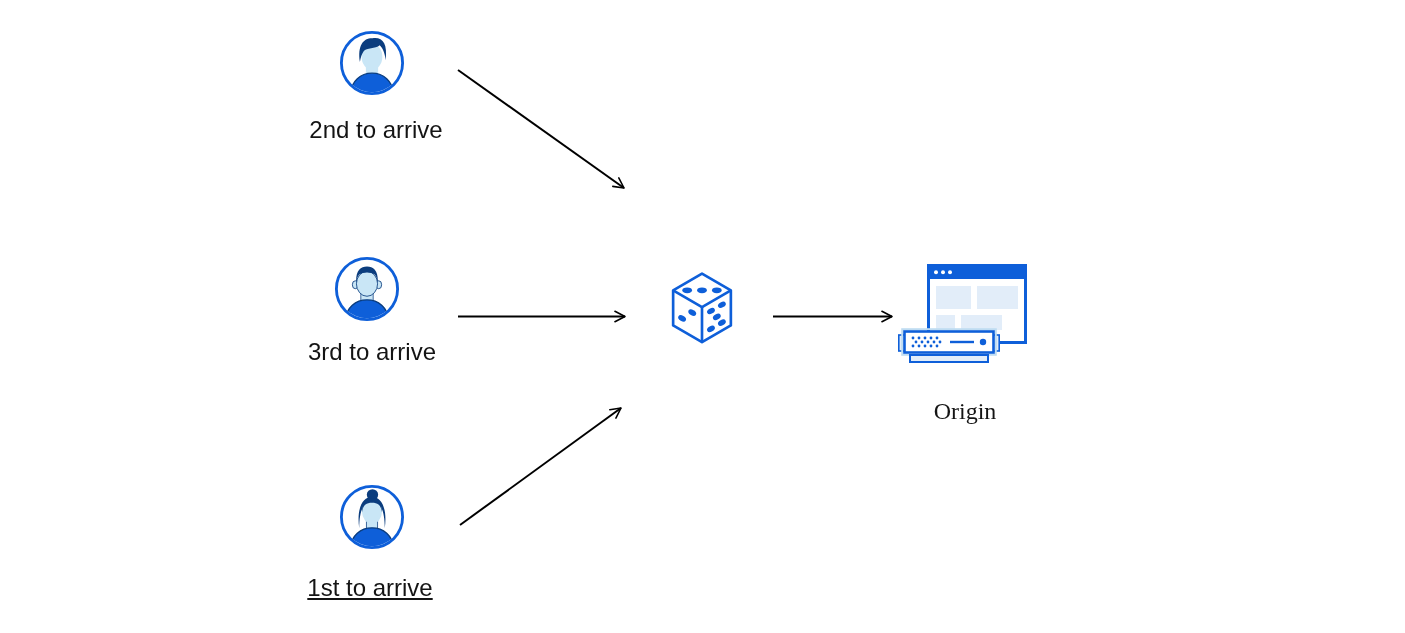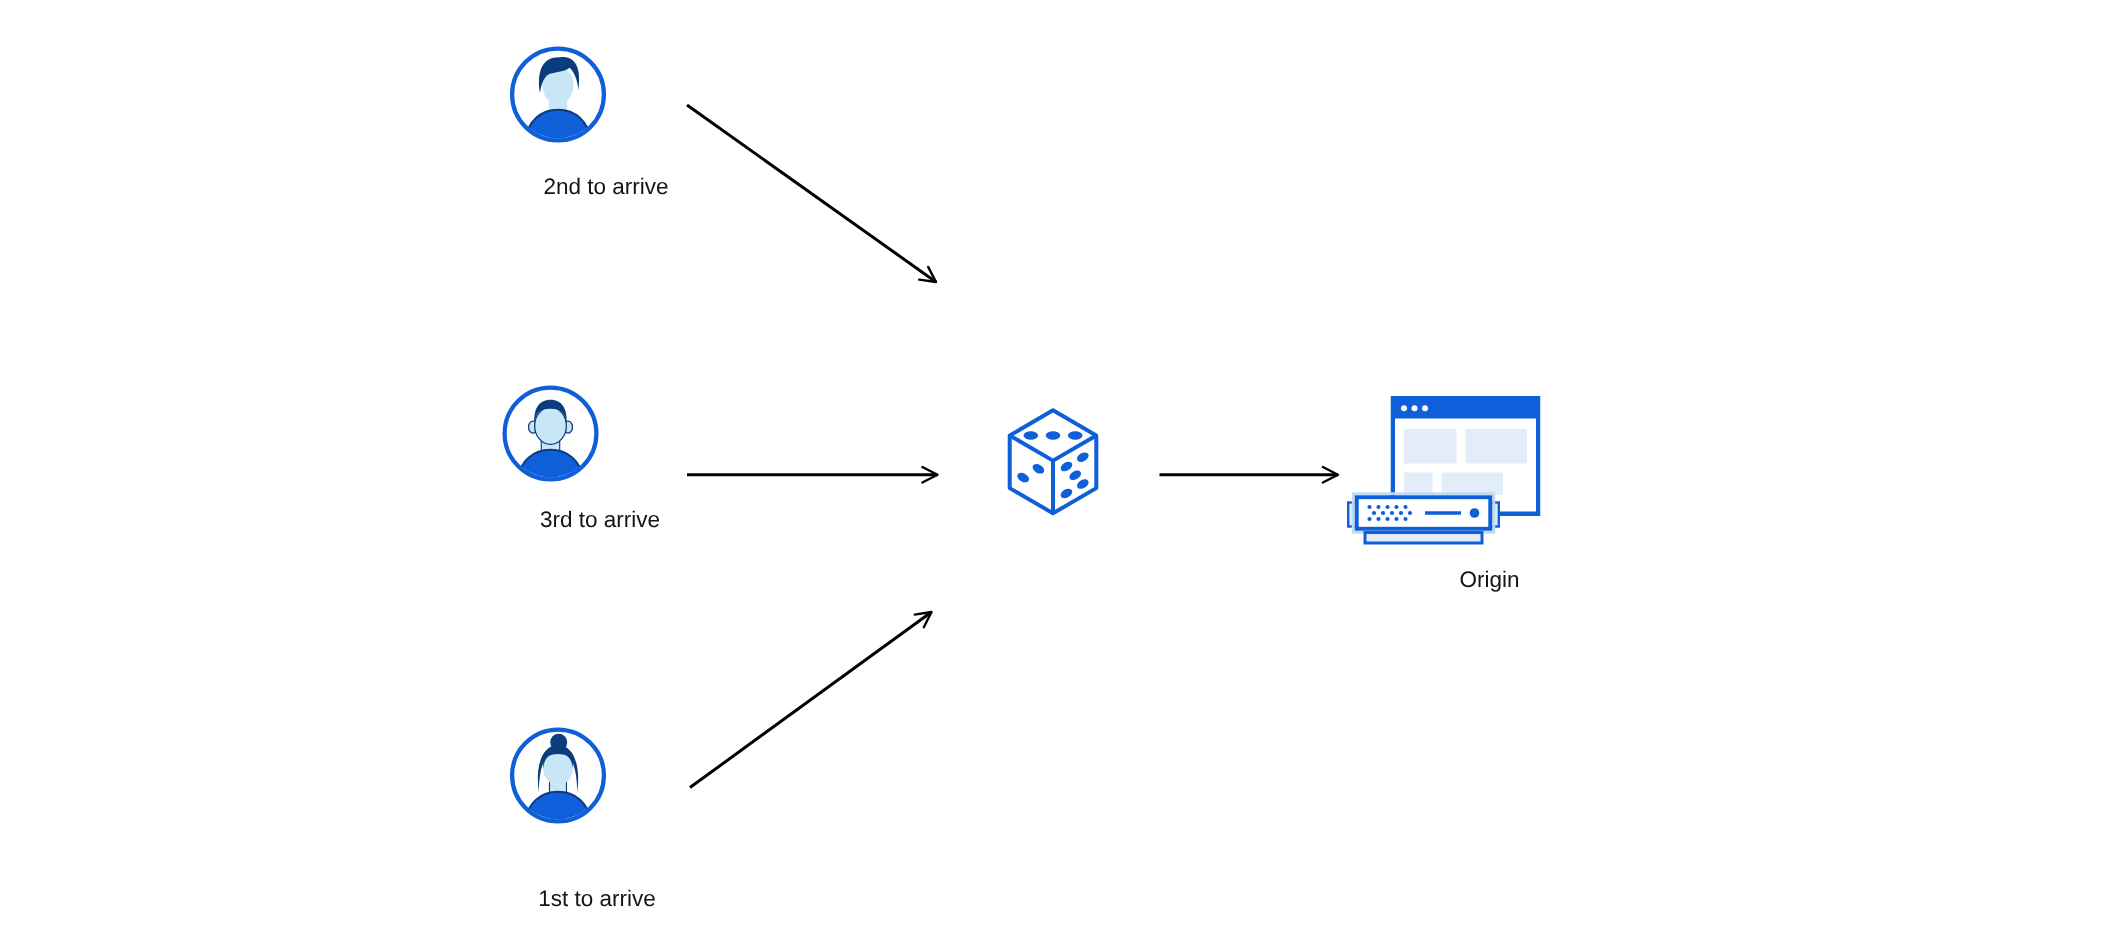--- a/index.html
+++ b/index.html
@@ -18,25 +18,24 @@
     width:1405px;height:633px;
     background:var(--bg);
     overflow:hidden;
     font-family:"Liberation Sans","DejaVu Sans",sans-serif;
     color:var(--ink);
   }
   .node{position:absolute;}
   .node-label{
     position:absolute;
     transform:translateX(-50%);
-    font-size:15px;
+    font-size:24px;
     line-height:1.2;
     color:var(--ink);
     white-space:nowrap;
-    margin-left:28px;
   }
   .avatar{width:68px;height:68px;display:block;}
   .arrows{position:absolute;left:0;top:0;pointer-events:none;}
 </style>
 </head>
 <body>
 
 <div class="canvas">
 
   <svg class="arrows" width="1405" height="633" viewBox="0 0 1405 633">
@@ -106,21 +105,21 @@
                  C49.5,37 48,30 45.5,25.5 C41.5,27.8 30.5,27.8 26.5,25.5
                  C24,30 22.5,37 22.5,48 Z" fill="var(--navy)"></path>
         <rect x="30" y="37" width="12" height="15" fill="var(--face)" stroke="var(--navy)" stroke-width="0.8"></rect>
         <ellipse cx="36" cy="30.5" rx="10.6" ry="12.6" fill="var(--face)"></ellipse>
         <path d="M25.6,31 C24.8,19.5 29.5,15.8 36,15.8 C42.5,15.8 47.2,19.5 46.4,31
                  C45.6,23.5 42.8,20.8 36,20.8 C29.2,20.8 26.4,23.5 25.6,31 Z" fill="var(--navy)"></path>
         <path d="M12,73 C13.5,54 25,47.5 36,47.5 C47,47.5 58.5,54 60,73 Z" fill="var(--blue)" stroke="var(--navy)" stroke-width="1.4"></path>
       </g>
     </svg>
   </div>
-  <div class="node-label" style="left:370px;top:591px;">1st to arrive</div>
+  <div class="node-label" style="left:370px;top:574px;text-decoration:underline;">1st to arrive</div>
 
   <div class="node" style="left:663px;top:268px;">
     <svg width="78" height="86" viewBox="0 0 100 108">
       <g fill="none" stroke="var(--blue)" stroke-width="3.4" stroke-linejoin="round">
         <path d="M50,6 L87,27.5 L87,72.5 L50,94 L13,72.5 L13,27.5 Z"></path>
         <path d="M13,27.5 L50,49 L87,27.5"></path>
         <path d="M50,49 L50,94"></path>
       </g>
       <g fill="var(--blue)">
 
@@ -172,15 +171,15 @@
           <circle cx="21" cy="19" r="1.4"></circle>
           <circle cx="27" cy="19" r="1.4"></circle>
           <circle cx="33" cy="19" r="1.4"></circle>
           <circle cx="39" cy="19" r="1.4"></circle>
       </g>
       <line x1="52" y1="15" x2="76" y2="15" stroke="var(--blue)" stroke-width="2.4"></line>
       <circle cx="85" cy="15" r="3.2" fill="var(--blue)"></circle>
       <rect x="12" y="28" width="78" height="7" fill="var(--pale)" stroke="var(--blue)" stroke-width="2"></rect>
     </svg>
   </div>
-  <div class="node-label" style="left:965px;top:378px;">Origin</div>
+  <div class="node-label" style="left:965px;top:397px;font-family:Liberation Serif, serif;">Origin</div>
 
 </div>
 
 </body></html>

